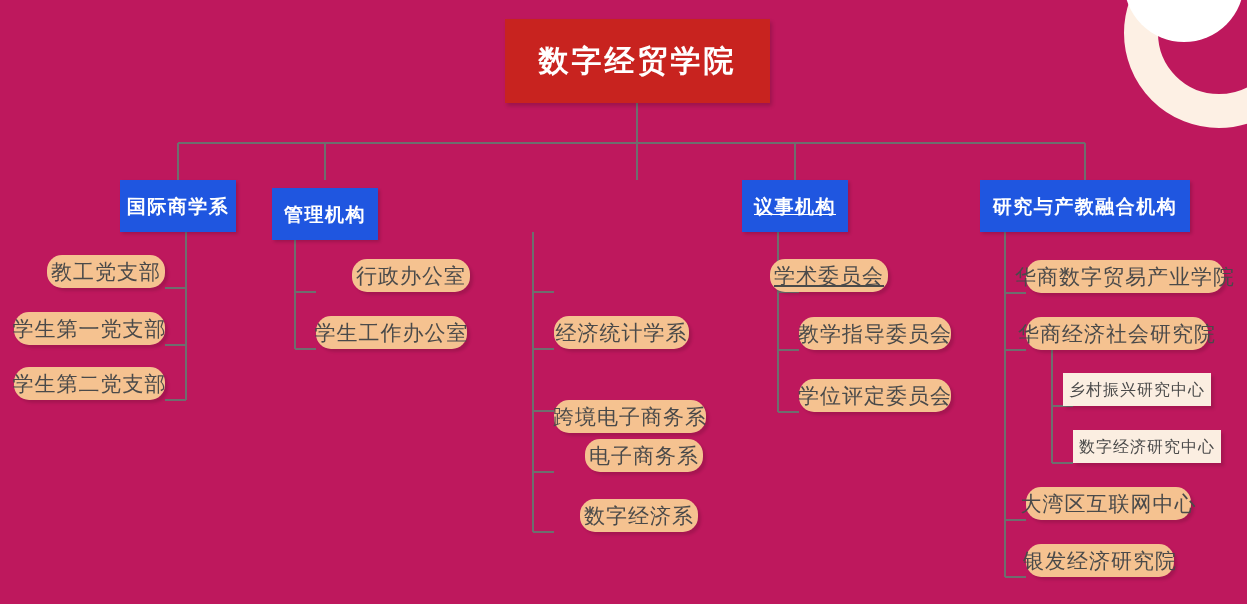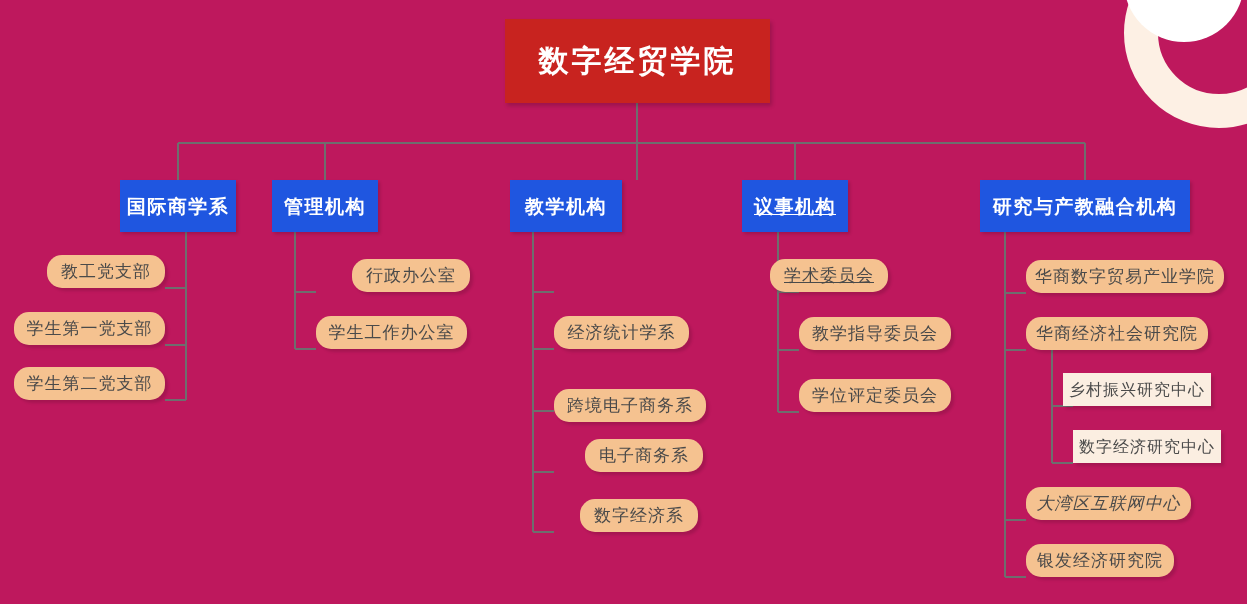--- a/index.html
+++ b/index.html
@@ -74,21 +74,21 @@
     background: #1f56e0;
     color: #ffffff;
     font-size: 19px;
     font-weight: 700;
     letter-spacing: 1.5px;
     box-shadow: 2px 2px 3px rgba(0,0,0,0.16);
   }
   .node.lvl2 {
     background: #f5c290;
     color: #4a4a4a;
-    font-size: 17px;
+    font-size: 21px;
     font-weight: 400;
     box-shadow: 3px 3px 3px rgba(0,0,0,0.13);
     border-radius: 15px;
   }
   .node.lvl3 {
     background: #fbeee1;
     color: #4a4a4a;
     font-size: 16px;
     font-weight: 400;
     box-shadow: 3px 3px 3px rgba(0,0,0,0.13);
@@ -143,58 +143,57 @@
 
     <line x1="1052" y1="350" x2="1052" y2="463"></line>
     <line x1="1052" y1="406" x2="1073" y2="406"></line>
     <line x1="1052" y1="463" x2="1073" y2="463"></line>
   </svg>
 
   <div class="node root" style="left:505px; top:19px; width:265px; height:84px;">数字经贸学院</div>
 
   <div class="node lvl1" style="left:120px; top:180px; width:116px; height:52px;">国际商学系</div>
 
-  <div class="node lvl1" style="left:272px; top:180px; width:106px; height:52px;">管理机构</div>
+  <div class="node lvl1" style="left:272px; top:188px; width:106px; height:52px;">管理机构</div>
 
-  <div class="node lvl1" style="left:510px; top:180px; width:112px; height:52px;">教学机构</div>
 
   <div class="node lvl1" style="left:742px; top:180px; width:106px; height:52px;text-decoration:underline;">议事机构</div>
 
   <div class="node lvl1" style="left:980px; top:180px; width:210px; height:52px;">研究与产教融合机构</div>
 
   <div class="node lvl2" style="left:47px; top:255px; width:118px; height:33px;">教工党支部</div>
 
   <div class="node lvl2" style="left:14px; top:312px; width:151px; height:33px;">学生第一党支部</div>
 
   <div class="node lvl2" style="left:14px; top:367px; width:151px; height:33px;">学生第二党支部</div>
 
   <div class="node lvl2" style="left:316px; top:259px; width:118px; height:33px;margin-left:36px;">行政办公室</div>
 
   <div class="node lvl2" style="left:316px; top:316px; width:151px; height:33px;">学生工作办公室</div>
 
 
   <div class="node lvl2" style="left:554px; top:316px; width:135px; height:33px;">经济统计学系</div>
 
-  <div class="node lvl2" style="left:554px; top:389px; width:152px; height:33px;">跨境电子商务系</div>
+  <div class="node lvl2" style="left:554px; top:400px; width:152px; height:33px;">跨境电子商务系</div>
 
   <div class="node lvl2" style="left:554px; top:439px; width:118px; height:33px;margin-left:31px;">电子商务系</div>
 
   <div class="node lvl2" style="left:580px; top:499px; width:118px; height:33px;">数字经济系</div>
 
   <div class="node lvl2" style="left:770px; top:259px; width:118px; height:33px;text-decoration:underline;">学术委员会</div>
 
   <div class="node lvl2" style="left:799px; top:317px; width:152px; height:33px;">教学指导委员会</div>
 
   <div class="node lvl2" style="left:799px; top:379px; width:152px; height:33px;">学位评定委员会</div>
 
   <div class="node lvl2" style="left:1026px; top:260px; width:198px; height:33px;">华商数字贸易产业学院</div>
 
   <div class="node lvl2" style="left:1026px; top:317px; width:182px; height:33px;">华商经济社会研究院</div>
 
   <div class="node lvl3" style="left:1063px; top:373px; width:148px; height:33px;">乡村振兴研究中心</div>
 
   <div class="node lvl3" style="left:1073px; top:430px; width:148px; height:33px;">数字经济研究中心</div>
 
-  <div class="node lvl2" style="left:1026px; top:487px; width:165px; height:33px;font-style:italic;">大湾区互联网中心</div>
+  <div class="node lvl2" style="left:1026px; top:487px; width:165px; height:33px;">大湾区互联网中心</div>
 
   <div class="node lvl2" style="left:1026px; top:544px; width:148px; height:33px;">银发经济研究院</div>
 
 </div>
 
 </body></html>

